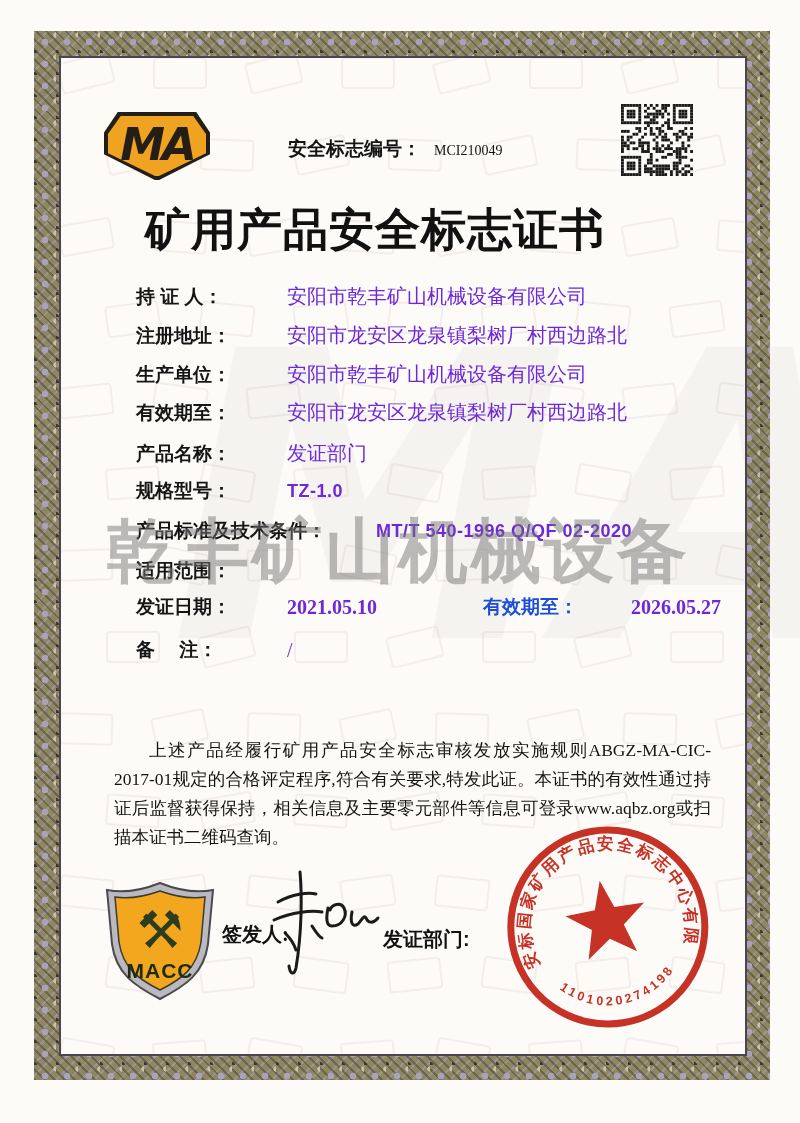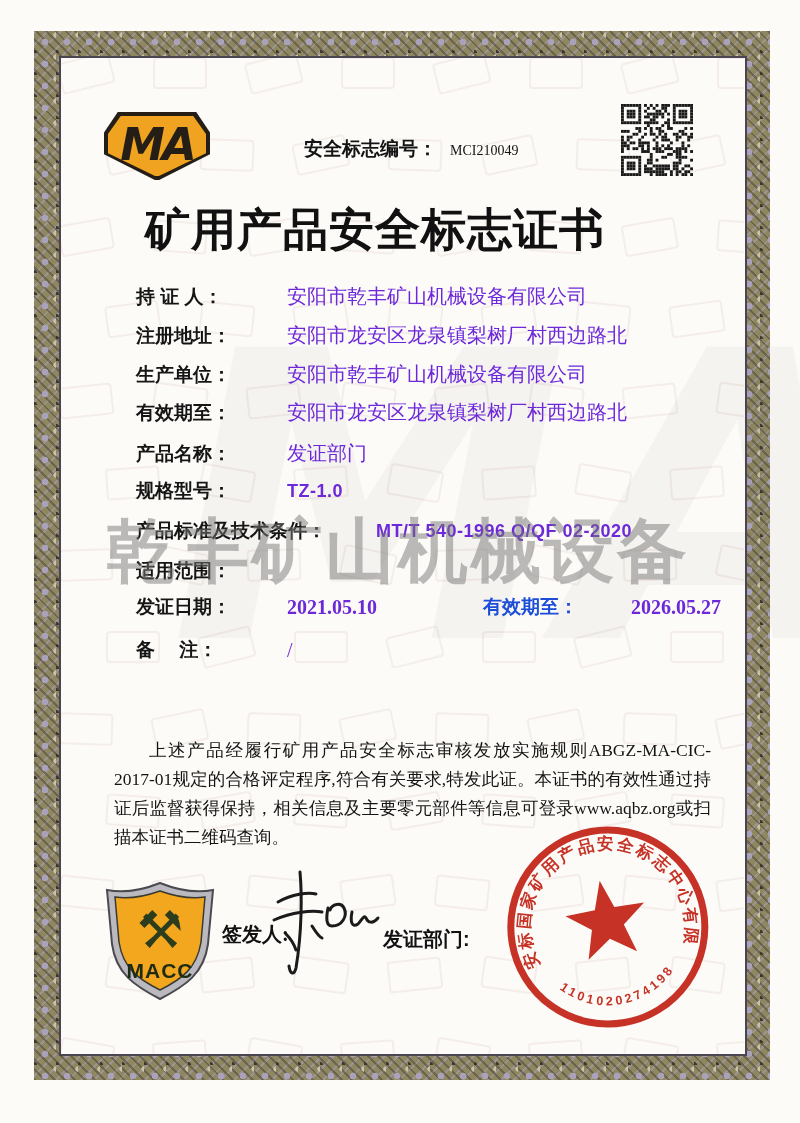--- a/index.html
+++ b/index.html
@@ -39,21 +39,21 @@
   }
   .ma-inner {
     position:absolute; inset:4px; background:#efa320;
     clip-path:polygon(13% 0,87% 0,100% 30%,100% 62%,52% 100%,48% 100%,0 62%,0 30%);
     display:flex; align-items:center; justify-content:center;
   }
   .ma-text {
     font-family:"DejaVu Sans", sans-serif; font-weight:900; font-style:italic;
     font-size:45px; color:#241e16; letter-spacing:-3px; transform:translateY(-2px);
   }
-  .cert-line { position:absolute; left:304px; top:136px; display:flex; align-items:baseline;text-align:center; }
+  .cert-line { position:absolute; left:288px; top:136px; display:flex; align-items:baseline;text-align:center; }
   .cert-label { font-size:19px; font-weight:bold; color:#141414; }
   .cert-value { font-family:"Liberation Serif", serif; font-size:14px; color:#141414; margin-left:13px; }
   .qr { position:absolute; left:621px; top:104px; width:72px; height:72px; }
 
   .title {
     position:absolute; left:130px; top:200px; width:490px; text-align:center;
     font-family:"Liberation Serif", serif; font-weight:bold; font-size:45px;
     color:#111; letter-spacing:1px; white-space:nowrap;
   }
 

